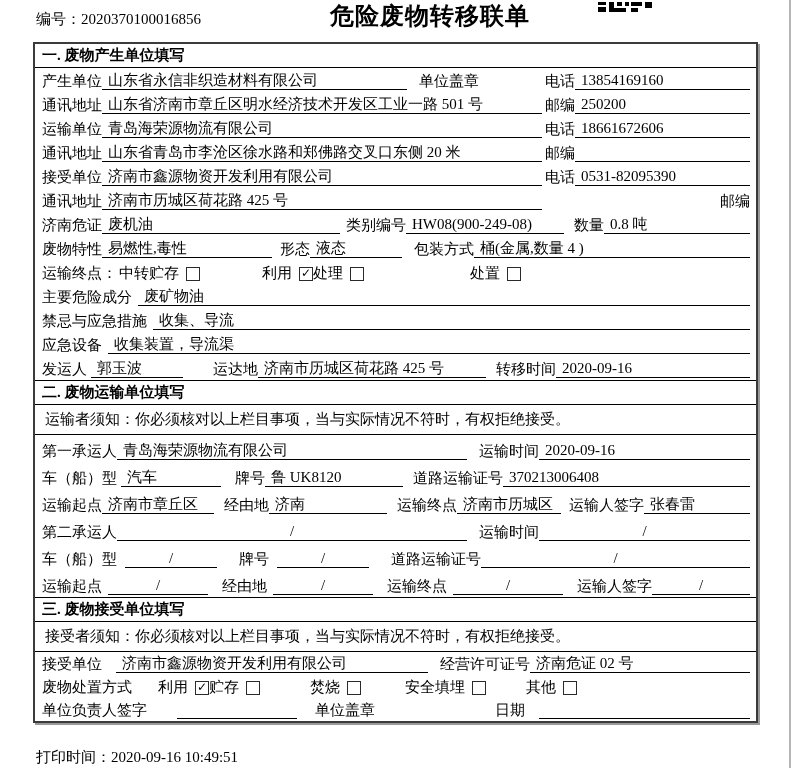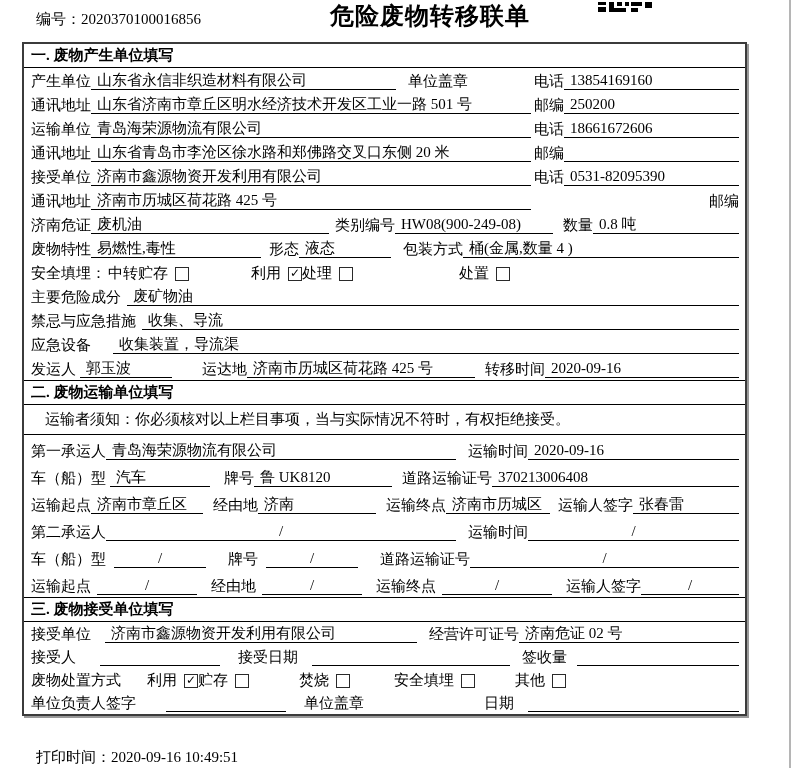--- a/index.html
+++ b/index.html
@@ -7,27 +7,27 @@
     width:796px;height:768px;background:#ffffff;color:#000;
     font-family:"Liberation Serif","DejaVu Serif",serif;
     font-size:15px;position:relative;overflow:hidden;
   }
   .serial{position:absolute;left:36px;top:10px;white-space:nowrap;}
   .doc-title{position:absolute;left:330px;top:0px;font-size:24px;font-weight:bold;letter-spacing:1px;white-space:nowrap;}
   .qr-frag{position:absolute;left:598px;top:0;}
   .page-edge{position:absolute;left:789px;top:0;width:2px;height:768px;background:#b5b5b5;}
 
   .form{
-    position:absolute;left:22px;top:42px;width:725px;box-sizing:border-box;
+    position:absolute;left:33px;top:42px;width:725px;box-sizing:border-box;
     border:2px solid #3b3b3b;background:#fff;
     box-shadow:2px 2px 0 #999;
   }
   .sec-title{height:23px;line-height:22px;font-weight:bold;padding-left:7px;border-bottom:1px solid #000;font-size:15px;}
   .bt{border-top:1px solid #000;}
-  .notice{height:29px;line-height:29px;padding-left:21px;border-bottom:1px solid #000;white-space:nowrap;}
+  .notice{height:29px;line-height:29px;padding-left:10px;border-bottom:1px solid #000;white-space:nowrap;}
   .row{display:flex;align-items:flex-end;padding:0 6px 2px 7px;box-sizing:border-box;}
   .s1 .row{height:24px;}
   .s2 .row{height:27px;}
   .s3 .row{height:23px;}
   .lbl{white-space:nowrap;flex-shrink:0;line-height:18px;}
   .val{
     border-bottom:1px solid #000;white-space:nowrap;overflow:hidden;
     padding:0 2px 0 6px;flex-shrink:0;box-sizing:border-box;line-height:18px;min-height:18px;
   }
   .grow{flex-grow:1;}
@@ -124,21 +124,21 @@
     <div class="row">
       <span class="lbl">废物特性</span>
       <span class="val" style="width:170px">易燃性,毒性</span>
       <span class="lbl" style="margin-left:8px">形态</span>
       <span class="val" style="width:92px">液态</span>
       <span class="lbl" style="margin-left:12px">包装方式</span>
       <span class="val grow">桶(金属,数量  4 )</span>
     </div>
 
     <div class="row">
-      <span class="lbl">安全填埋：</span>
+      <span class="lbl">运输终点：</span>
       <span class="opt" style="margin-left:2px">
         <span class="lbl">中转贮存</span>
         <span class="cb"></span>
       </span>
       <span class="opt" style="margin-left:62px">
         <span class="lbl">利用</span>
         <span class="cb">✓</span>
       </span>
       <span class="opt" style="">
         <span class="lbl">处理</span>
@@ -155,21 +155,21 @@
       <span class="val grow" style="margin-left:6px">废矿物油</span>
     </div>
 
     <div class="row">
       <span class="lbl">禁忌与应急措施</span>
       <span class="val grow" style="margin-left:6px">收集、导流</span>
     </div>
 
     <div class="row">
       <span class="lbl">应急设备</span>
-      <span class="val grow" style="margin-left:22px">收集装置，导流渠</span>
+      <span class="val grow" style="margin-left:6px">收集装置，导流渠</span>
     </div>
 
     <div class="row">
       <span class="lbl">发运人</span>
       <span class="val" style="width:92px;margin-left:4px">郭玉波</span>
       <span class="lbl" style="margin-left:30px">运达地</span>
       <span class="val" style="width:228px">济南市历城区荷花路 425 号</span>
       <span class="lbl" style="margin-left:10px">转移时间</span>
       <span class="val grow">2020-09-16</span>
     </div>
@@ -229,36 +229,29 @@
       <span class="val ctr" style="width:100px;margin-left:6px">/</span>
       <span class="lbl" style="margin-left:14px">运输终点</span>
       <span class="val ctr" style="width:110px;margin-left:6px">/</span>
       <span class="lbl" style="margin-left:14px">运输人签字</span>
       <span class="val grow ctr">/</span>
     </div>
   </div>
 
   <div class="s3">
     <div class="sec-title bt">三. 废物接受单位填写</div>
+    <div class="notice">接受者须知：你必须核对以上栏目事项，当与实际情况不符时，有权拒绝接受。</div>
 
     <div class="row">
       <span class="lbl">接受单位</span>
       <span class="val" style="width:312px;margin-left:14px">济南市鑫源物资开发利用有限公司</span>
       <span class="lbl" style="margin-left:12px">经营许可证号</span>
       <span class="val grow">济南危证 02 号</span>
     </div>
 
-    <div class="row">
-      <span class="lbl">接受人</span>
-      <span class="val" style="width:120px;margin-left:24px"></span>
-      <span class="lbl" style="margin-left:18px">接受日期</span>
-      <span class="val" style="width:198px;margin-left:14px"></span>
-      <span class="lbl" style="margin-left:12px">签收量</span>
-      <span class="val grow" style="margin-left:10px"></span>
-    </div>
 
     <div class="row">
       <span class="lbl">废物处置方式</span>
       <span class="opt" style="margin-left:26px">
         <span class="lbl">利用</span>
         <span class="cb">✓</span>
       </span>
       <span class="opt" style="">
         <span class="lbl">贮存</span>
         <span class="cb"></span>

